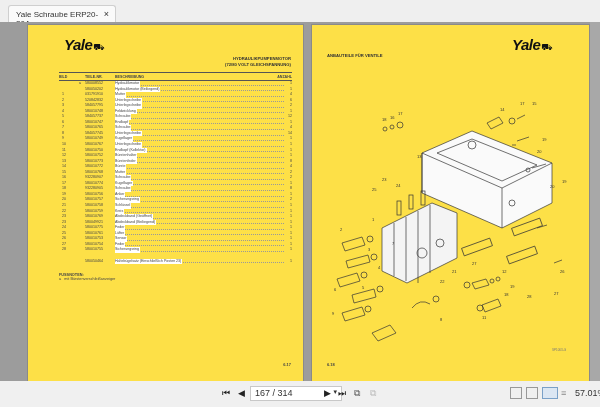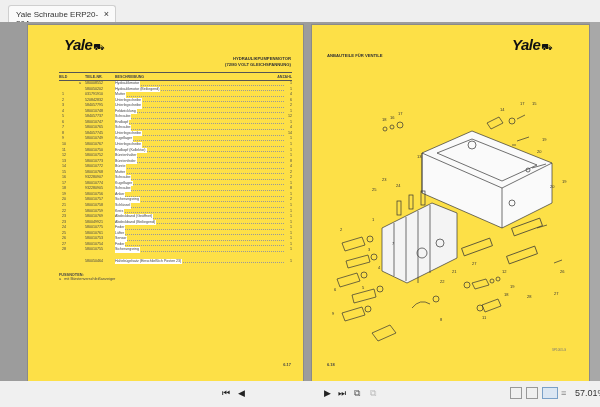--- a/index.html
+++ b/index.html
@@ -418,20 +418,24 @@
     <div class="fig-id">SP1063-G</div>
     <div class="pnum" style="left:15px;">6.18</div>
   </div>
 
   <div style="position:absolute;right:0;top:0;width:10px;height:359px;background:#a8a8a8;"></div>
 </div>
 
 <div class="statusbar">
   <span class="sb-btn" style="left:222px;">⏮</span>
   <span class="sb-btn" style="left:238px;">◀</span>
+  <div class="pagebox">
+    <span>167 / 314</span>
+    <span class="dd">▾</span>
+  </div>
   <span class="sb-btn" style="left:324px;">▶</span>
   <span class="sb-btn" style="left:338px;">⏭</span>
   <span class="sb-btn" style="left:354px;color:#555;">⧉</span>
   <span class="sb-btn" style="left:370px;color:#bbb;">⧉</span>
   <div class="viewmode" style="left:510px;border:1px solid #999;"></div>
   <div class="viewmode" style="left:526px;border:1px solid #999;"></div>
   <div class="viewmode" style="left:542px;width:16px;border:1px solid #7aa0c8;background:#dbe6f3;"></div>
   <span class="sb-btn" style="left:561px;color:#888;">≡</span>
   <span class="zoomtxt">57.01%</span>
 </div>

